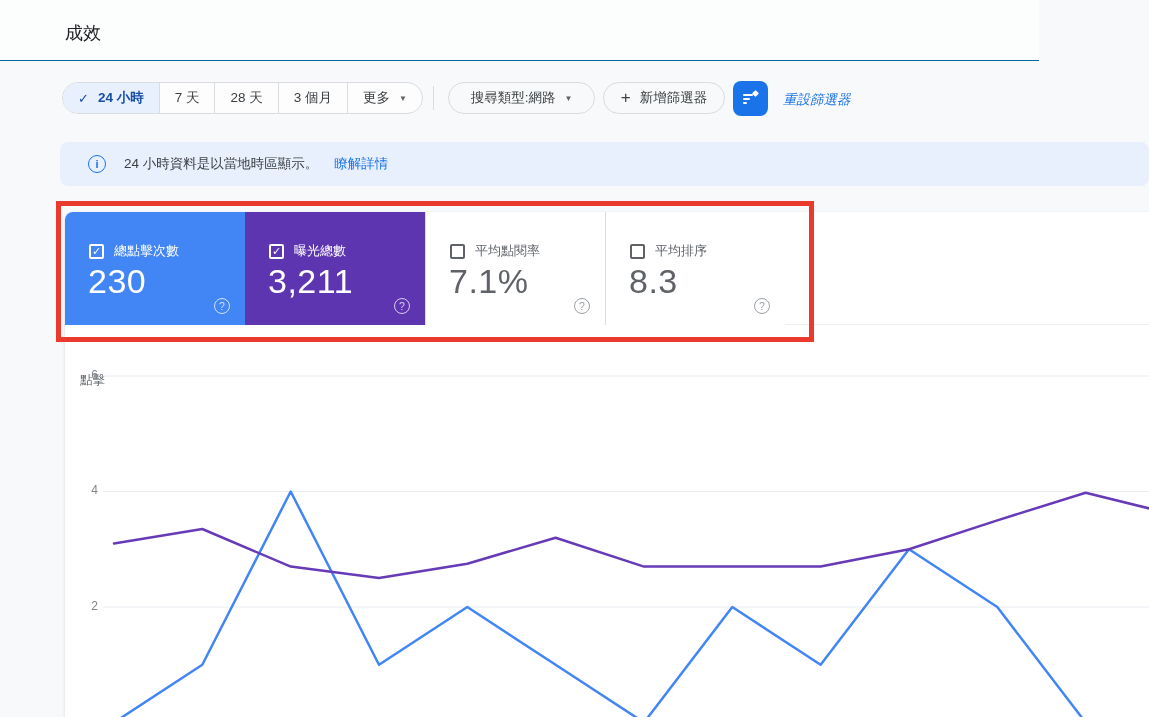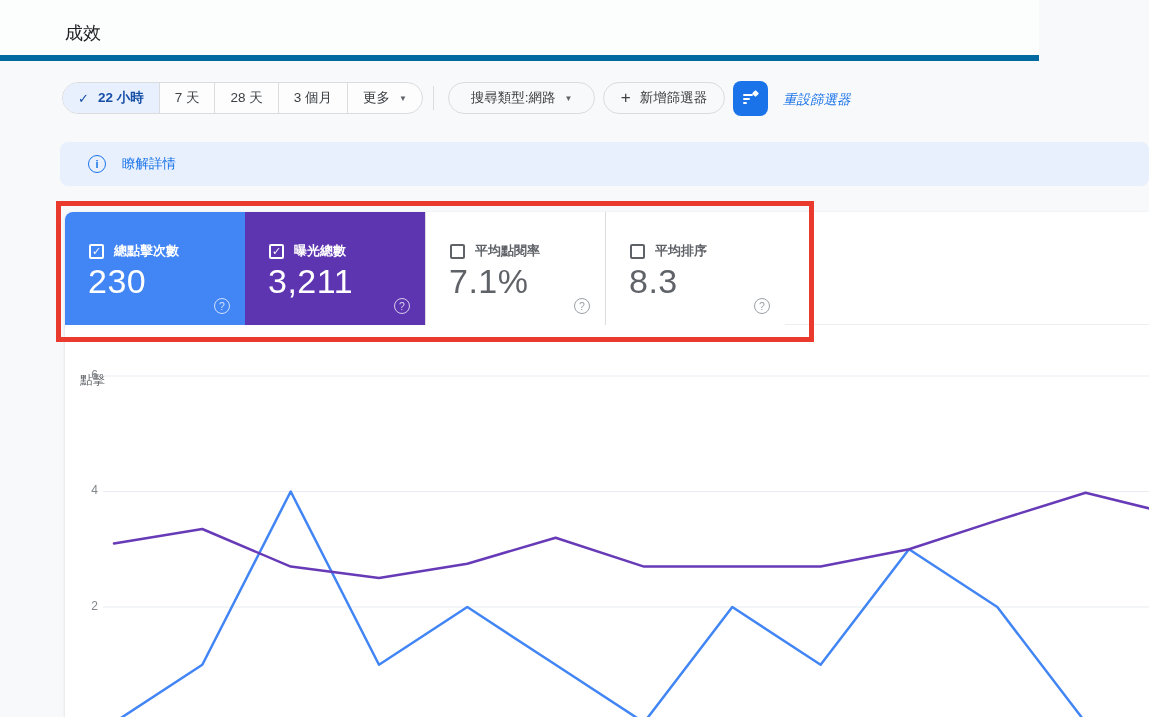--- a/index.html
+++ b/index.html
@@ -3,21 +3,21 @@
 <meta charset="utf-8">
 <style>
   * { margin:0; padding:0; box-sizing:border-box; }
   html,body { width:1149px; height:717px; overflow:hidden; }
   body {
     font-family:"Liberation Sans","DejaVu Sans",sans-serif;
     background:#f8f9fa; color:#3c4043; position:relative;
   }
   
   .header { position:absolute; left:0; top:0; width:1039px; height:61px;
-            background:#fcfdfd; border-bottom:6px solid #0369a1; }
+            background:#fcfdfd; border-bottom:1px solid #0369a1; }
   .page-title { position:absolute; left:65px; top:21px; font-size:18px; color:#202124; }
 
   
   .seg-group { position:absolute; left:62px; top:82px; height:32px; display:inline-flex;
                border:1px solid #dadce0; border-radius:16px; background:#fdfdfe; overflow:hidden; }
   .seg { display:flex; align-items:center; padding:0 15px; font-size:13.5px; color:#3c4043;
          border-right:1px solid #dadce0; cursor:pointer; white-space:nowrap; }
   .seg:last-child { border-right:none; }
   .seg.selected { background:#e8f0fe; color:#174ea6; font-weight:bold; }
   .seg .check { margin-right:9px; font-size:13px; }
@@ -53,21 +53,21 @@
   .panel { position:absolute; left:65px; top:212px; width:1084px; height:505px; background:#ffffff;
            border-radius:8px 0 0 0; box-shadow:0 1px 3px rgba(60,64,67,.18); }
   .cards-row { position:absolute; left:0; top:0; width:1084px; height:113px; display:flex;
                border-bottom:1px solid #eceef1; border-radius:8px 0 0 0; }
   .card { position:relative; width:180px; height:113px; background:#fff; cursor:pointer; }
   .card.c0 { border-radius:8px 0 0 0; }
   .card.c2, .card.c3 { border-left:1px solid #dadce0; }
   .card-top { position:absolute; left:24px; top:30px; display:flex; align-items:center; }
   .cb { width:15px; height:15px; border:2px solid #5f6368; border-radius:2px; margin-right:10px;
         display:flex; align-items:center; justify-content:center; font-size:11px; line-height:1; }
-  .card-label { font-size:13px; color:#5f6368;font-weight:bold; }
+  .card-label { font-size:13px; color:#5f6368; }
   .card-value { position:absolute; left:23px; top:50px; font-size:34px; color:#5f6368; letter-spacing:.5px; }
   .card.checked .cb { border-color:#fff; color:#fff; }
   .card.checked .card-label, .card.checked .card-value { color:#fff; }
   .help { position:absolute; right:15px; bottom:11px; width:16px; height:16px; border-radius:50%;
           border:1.5px solid #9aa0a6; color:#9aa0a6; font-size:10.5px; display:flex; align-items:center;
           justify-content:center; cursor:pointer; }
   .card.checked .help { border-color:rgba(255,255,255,.75); color:rgba(255,255,255,.75); }
 
   
   .ylabel { position:absolute; left:15px; top:136px; font-size:12.5px; color:#5f6368;margin-top:24px; }
@@ -82,21 +82,21 @@
 </head>
 <body>
 
 <div class="header">
   <div class="page-title">成效</div>
 </div>
 
 <div class="seg-group">
   <div class="seg selected">
     <span class="check">✓</span>
-    <span>22 小時</span>
+    <span>24 小時</span>
   </div>
   <div class="seg">
     <span>7 天</span>
   </div>
   <div class="seg">
     <span>28 天</span>
   </div>
   <div class="seg">
     <span>3 個月</span>
   </div>
@@ -124,20 +124,21 @@
       <i class="b2"></i>
       <i class="b3"></i>
       <span class="spark"></span>
   </span>
 </div>
 
 <div class="link-reset">重設篩選器</div>
 
 <div class="banner" style="background: rgb(232, 240, 254);">
   <span class="info-icon">i</span>
+  <span class="banner-text">24 小時資料是以當地時區顯示。</span>
   <span class="banner-link">瞭解詳情</span>
 </div>
 
 <div class="panel">
   <div class="cards-row">
 
     <div class="card c0 checked" style="background: rgb(66, 133, 244);">
       <div class="card-top">
         <span class="cb">
             <span>✓</span>

